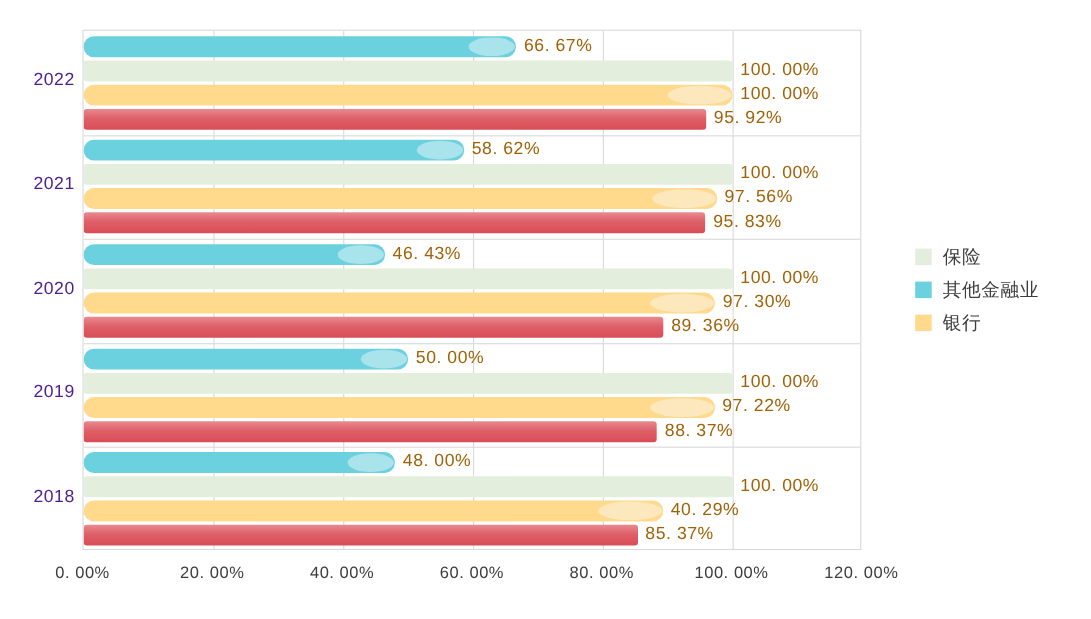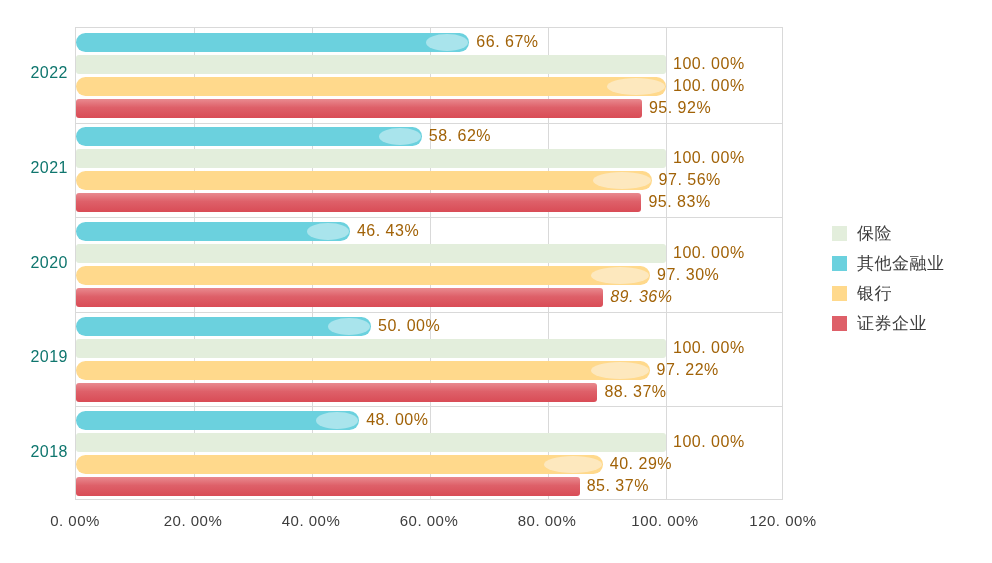--- a/index.html
+++ b/index.html
@@ -108,21 +108,21 @@
     line-height: 19px;
   }
 
   
   .cat-label {
     position: absolute;
     left: 10px;
     width: 58px;
     text-align: right;
     font-size: 16px;
-    color: #0f766e;
+    color: #4c1d95;
     letter-spacing: 0.5px;
   }
 
   
   .tick-label {
     position: absolute;
     top: 512px;
     font-size: 15px;
     color: #3d3d3d;
     letter-spacing: 0.5px;
@@ -271,38 +271,34 @@
         <span class="legend-label">保险</span>
       </div>
       <div class="legend-item">
         <span class="legend-swatch" style="background: rgb(107, 209, 222);"></span>
         <span class="legend-label">其他金融业</span>
       </div>
       <div class="legend-item">
         <span class="legend-swatch" style="background: rgb(255, 217, 140);"></span>
         <span class="legend-label">银行</span>
       </div>
-      <div class="legend-item">
-        <span class="legend-swatch" style="background: rgb(222, 96, 105);"></span>
-        <span class="legend-label">证券企业</span>
-      </div>
     </div>
 
 <div class="value-label" style="left: 476.353px; top: 31.8px;">66. 67%</div>
     <div class="value-label" style="left: 673px; top: 53.8px;">100. 00%</div>
     <div class="value-label" style="left: 673px; top: 75.8px;">100. 00%</div>
     <div class="value-label" style="left: 648.928px; top: 97.8px;">95. 92%</div>
     <div class="value-label" style="left: 428.858px; top: 126.4px;">58. 62%</div>
     <div class="value-label" style="left: 673px; top: 148.4px;">100. 00%</div>
     <div class="value-label" style="left: 658.604px; top: 170.4px;">97. 56%</div>
     <div class="value-label" style="left: 648.397px; top: 192.4px;">95. 83%</div>
     <div class="value-label" style="left: 356.937px; top: 221px; text-align: right;">46. 43%</div>
     <div class="value-label" style="left: 673px; top: 243px;">100. 00%</div>
     <div class="value-label" style="left: 657.07px; top: 265px;">97. 30%</div>
-    <div class="value-label" style="left: 610.224px; top: 287px; font-style: italic;">89. 36%</div>
+    <div class="value-label" style="left: 610.224px; top: 287px;">89. 36%</div>
     <div class="value-label" style="left: 378px; top: 315.6px;">50. 00%</div>
     <div class="value-label" style="left: 673px; top: 337.6px;">100. 00%</div>
     <div class="value-label" style="left: 656.598px; top: 359.6px;">97. 22%</div>
     <div class="value-label" style="left: 604.383px; top: 381.6px;">88. 37%</div>
     <div class="value-label" style="left: 366.2px; top: 410.2px;">48. 00%</div>
     <div class="value-label" style="left: 673px; top: 432.2px;">100. 00%</div>
     <div class="value-label" style="left: 609.811px; top: 454.2px;">40. 29%</div>
     <div class="value-label" style="left: 586.683px; top: 476.2px;">85. 37%</div>
   </div>
 

